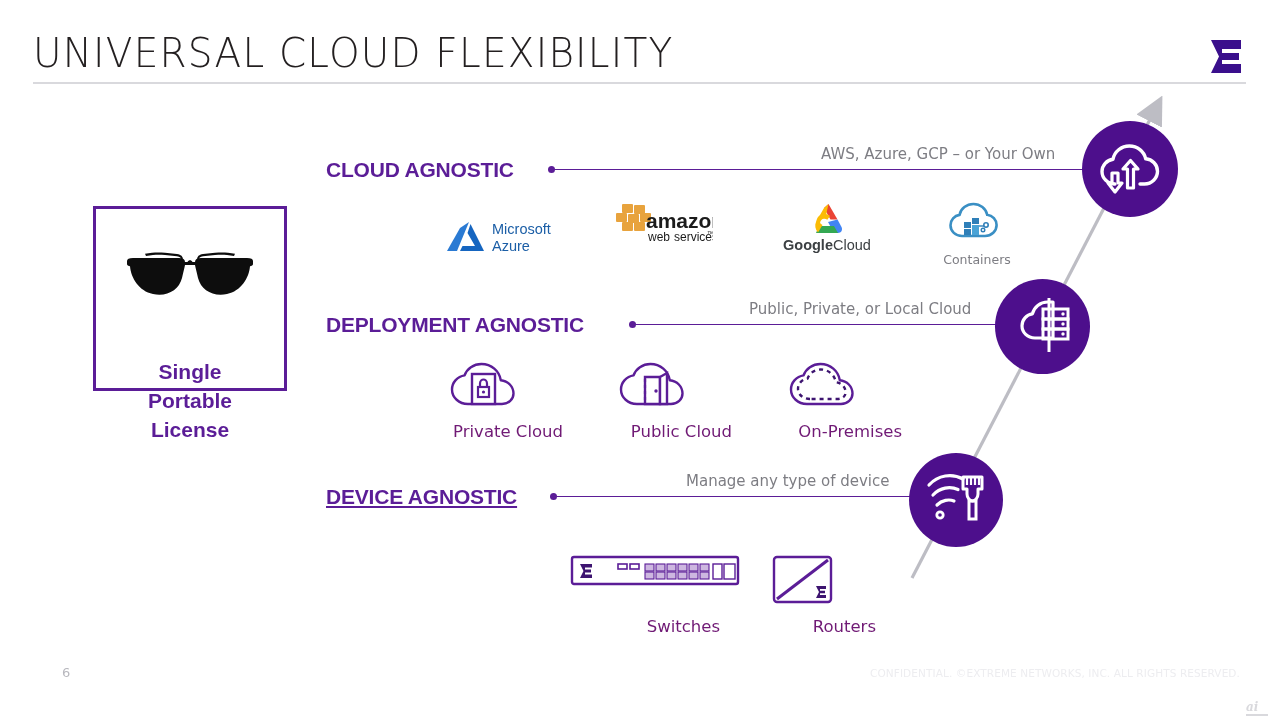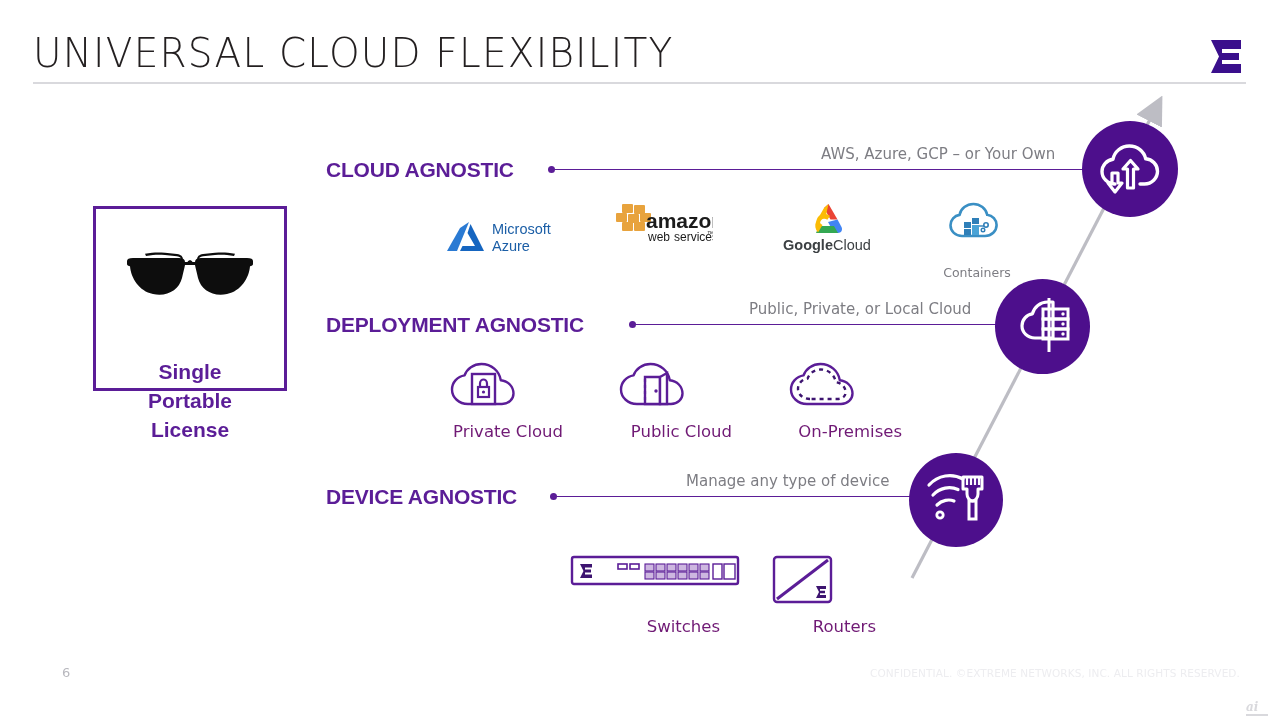--- a/index.html
+++ b/index.html
@@ -49,21 +49,21 @@
   
   .sec-head{
     position:absolute;
     font-weight:bold;color:#5b1d97;
     font-size:21px;letter-spacing:-0.2px;
     white-space:nowrap;
     font-family:"Liberation Sans", sans-serif;
   }
   .sec-head.cloud{left:326px;top:158px;}
   .sec-head.deploy{left:326px;top:313px;text-align:center;}
-  .sec-head.device{left:326px;top:485px;}
+  .sec-head.device{left:326px;top:485px;text-decoration:underline;}
 
   
   .conn{
     position:absolute;height:1.5px;background:#5b1d97;
   }
   .conn-dot{
     position:absolute;width:7px;height:7px;border-radius:50%;
     background:#5b1d97;
   }
 
@@ -81,21 +81,21 @@
     display:flex;align-items:center;justify-content:center;
   }
 
   
   .diag-arrow{position:absolute;left:880px;top:88px;width:310px;height:500px;pointer-events:none;}
 
   
   .logo-item{position:absolute;text-align:center;}
   .logo-cap{
     font-family:"DejaVu Sans", sans-serif;
-    font-size:12.5px;color:#7d7d83;margin-top:19px;
+    font-size:12.5px;color:#7d7d83;margin-top:6px;
   }
 
   
   .icon-item{position:absolute;text-align:center;width:150px;}
   .icon-item .cap{
     font-family:"DejaVu Sans", sans-serif;
     font-size:16.5px;color:#701a75;margin-top:6px;
     white-space:nowrap;
     text-align:right;
   }

